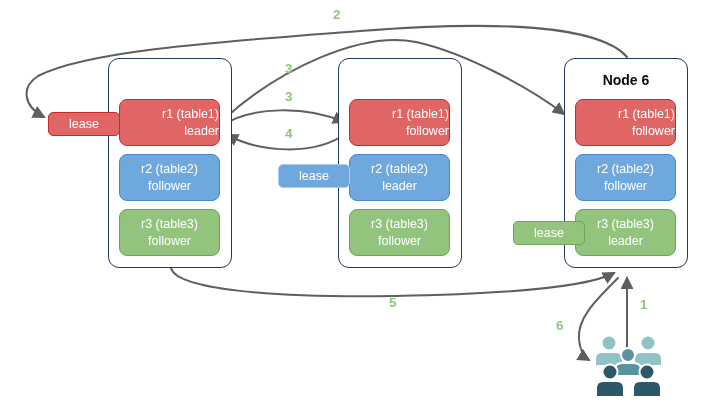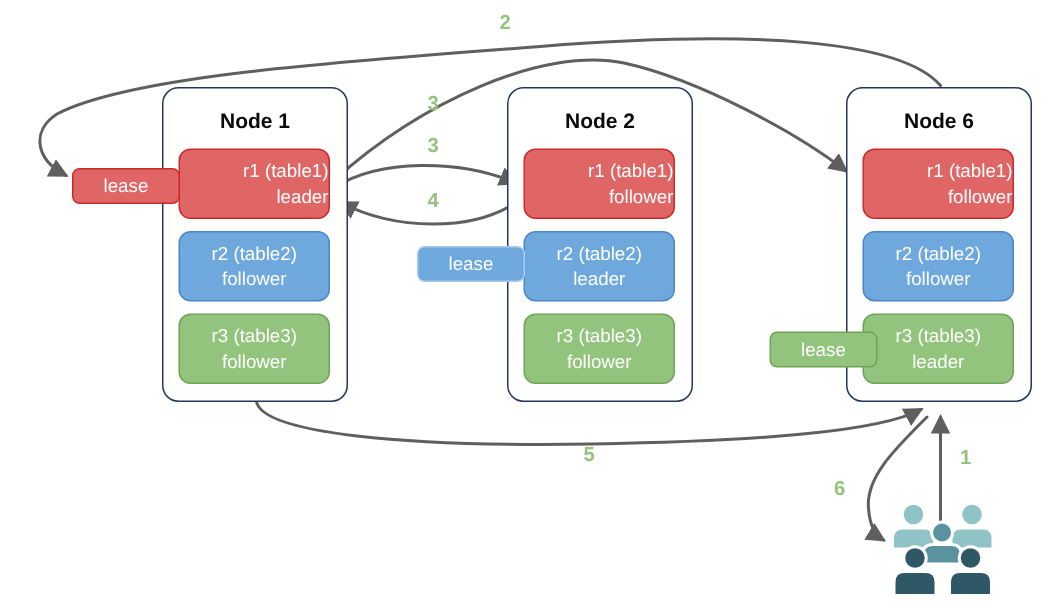--- a/index.html
+++ b/index.html
@@ -57,37 +57,35 @@
     <path class="arrow" marker-end="url(#ah)" d="M 627 57 C 600 26, 500 20, 360 31 C 230 41, 88 50, 38 76 C 21 87, 23 106, 44 117"></path>
     <path class="arrow" marker-end="url(#ah)" d="M 223 120 C 280 68, 362 31, 416 42 C 466 53, 532 89, 564 114"></path>
     <path class="arrow" marker-end="url(#ah)" d="M 223 125 C 253 106, 306 106, 344 122"></path>
     <path class="arrow" marker-end="url(#ah)" d="M 347 133 C 315 156, 262 153, 227 135"></path>
     <path class="arrow" marker-end="url(#ah)" d="M 171 268 C 176 289, 270 298, 395 296 C 505 294, 586 288, 614 273"></path>
     <path class="arrow" marker-end="url(#ah)" d="M 627 368 L 627 278"></path>
     <path class="arrow" marker-end="url(#ah)" d="M 618 278 C 597 299, 577 318, 579 339 C 580 352, 584 357, 589 360"></path>
   </svg>
 
   <div class="node" style="left:108px;top:58px">
-    <div class="node-title">Node 1</div>
     <div class="replica slot1" data-color="red">
       <span>r1 (table1)</span>
       <span>leader</span>
     </div>
     <div class="replica slot2" data-color="blue">
       <span>r2 (table2)</span>
       <span>follower</span>
     </div>
     <div class="replica slot3" data-color="green">
       <span>r3 (table3)</span>
       <span>follower</span>
     </div>
   </div>
 
   <div class="node" style="left:338px;top:58px">
-    <div class="node-title">Node 2</div>
     <div class="replica slot1" data-color="red">
       <span>r1 (table1)</span>
       <span>follower</span>
     </div>
     <div class="replica slot2" data-color="blue">
       <span>r2 (table2)</span>
       <span>leader</span>
     </div>
     <div class="replica slot3" data-color="green">
       <span>r3 (table3)</span>

